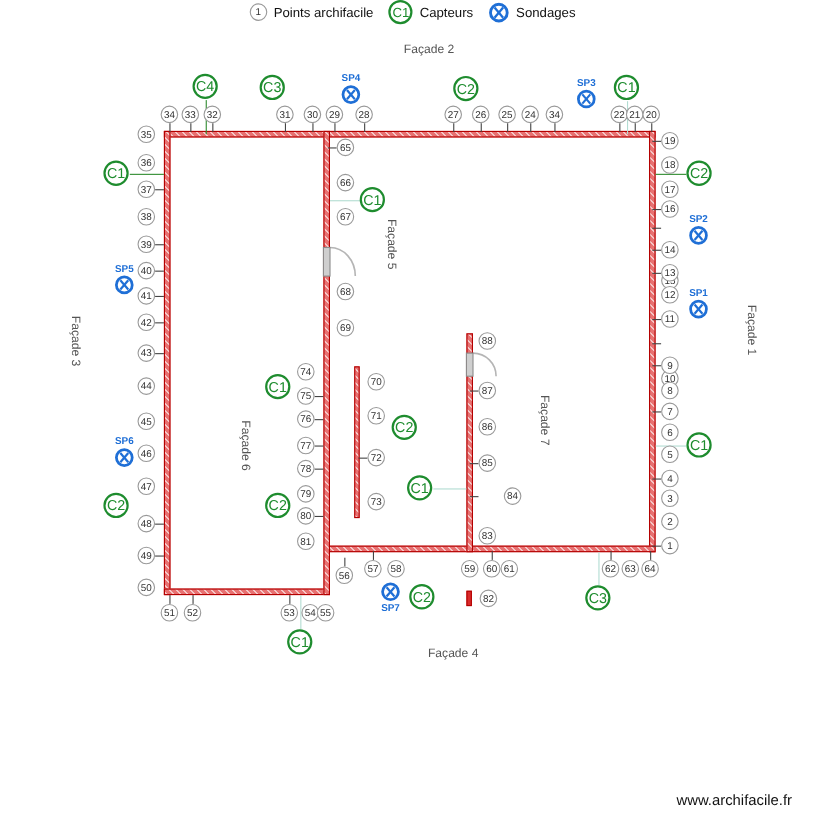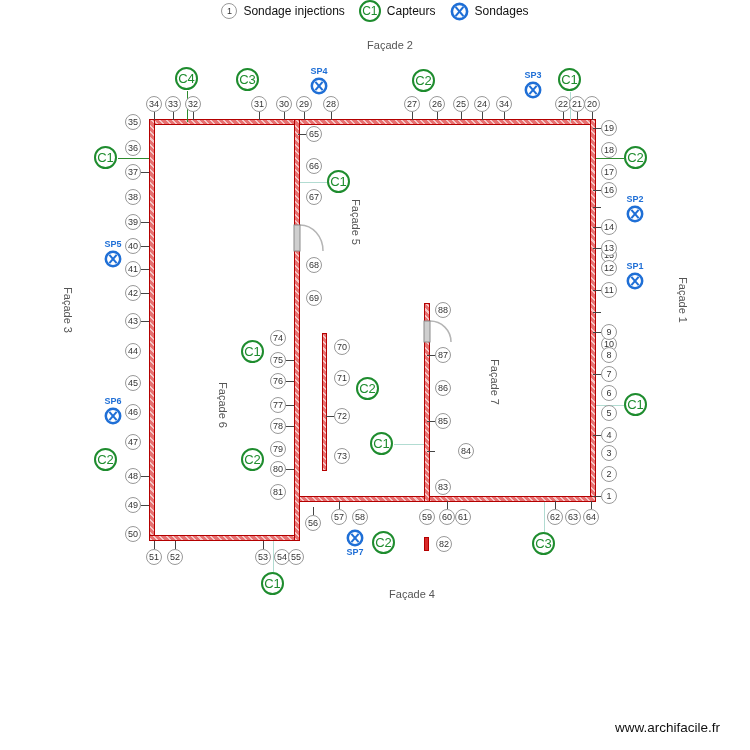--- a/index.html
+++ b/index.html
@@ -267,21 +267,21 @@
       <div class="facade-label facade-v" style="left: 68px; top: 310px;">Façade 3</div>
       <div class="facade-label facade-h" style="left: 412px; top: 594px;">Façade 4</div>
       <div class="facade-label facade-v" style="left: 356px; top: 222px;">Façade 5</div>
       <div class="facade-label facade-v" style="left: 223px; top: 405px;">Façade 6</div>
       <div class="facade-label facade-v" style="left: 495px; top: 382px;">Façade 7</div>
     </div>
 
   <div class="legend">
     <span class="leg-item">
       <span class="point-chip">1</span>
-      <span>Sondage injections</span>
+      <span>Points archifacile</span>
     </span>
     <span class="leg-item">
       <span class="capteur-chip">C1</span>
       <span>Capteurs</span>
     </span>
     <span class="leg-item">
       <svg width="19" height="19" viewBox="0 0 19 19">
         <circle cx="9.5" cy="9.5" r="7.6" fill="#fff" stroke="#1f6fd6" stroke-width="2.6"></circle>
         <line x1="5.6" y1="4.9" x2="13.4" y2="14.1" stroke="#1f6fd6" stroke-width="2.1"></line>
         <line x1="13.4" y1="4.9" x2="5.6" y2="14.1" stroke="#1f6fd6" stroke-width="2.1"></line>

